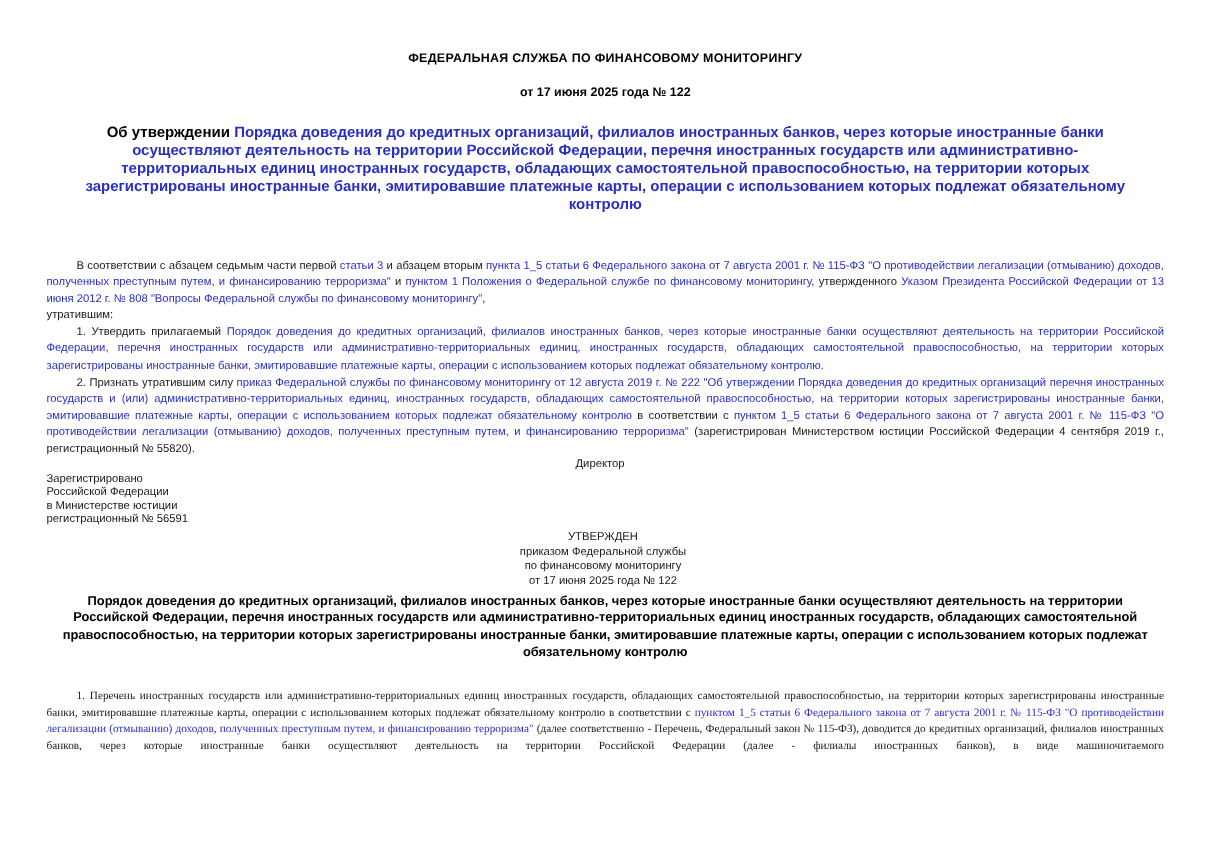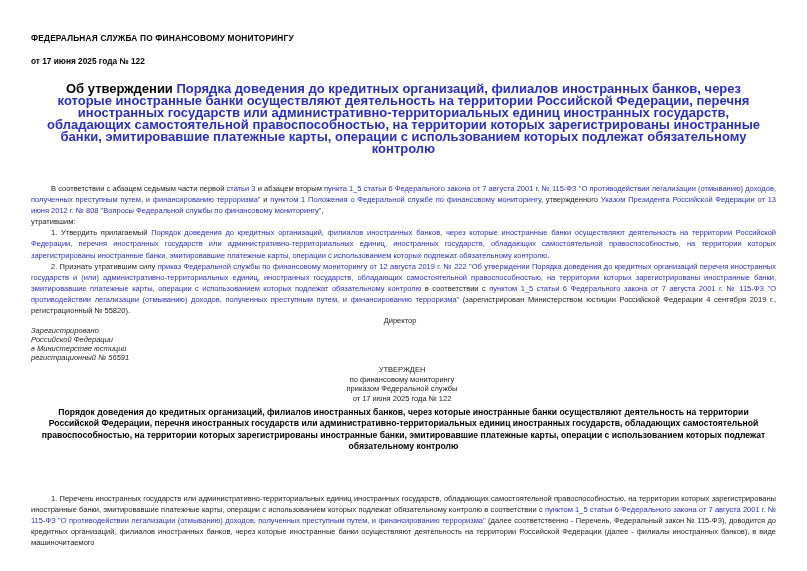--- a/index.html
+++ b/index.html
@@ -13,31 +13,32 @@
     width: 807px;
     height: 571px;
     overflow: hidden;
     padding: 33px 31px 0 31px;
     background: #ffffff;
     font-family: "Liberation Sans", "DejaVu Sans", sans-serif;
     font-size: 7.5px;
     color: #1a1a1a;
   }
   .hdr {
+    text-align: center;
     font-weight: bold;
     font-size: 8.3px;
     line-height: 10px;
     color: #000000;
   }
   .hdr-org  { margin-bottom: 13px; letter-spacing: 0.2px; }
   .hdr-type { margin-bottom: 6px; }
   .hdr-date { margin-bottom: 17px; }
   .doc-title {
     font-weight: bold;
-    font-size: 13px;
+    font-size: 10px;
     line-height: 12px;
     text-align: center;
     color: #000000;
     margin: 0 14px 28px 14px;
   }
   .para {
     margin: 0;
     text-align: justify;
     text-indent: 20px;
     line-height: 11.1px;
@@ -47,37 +48,36 @@
   .doc-link { color: var(--link-color, #2a2fc4); }
   .doc-title .doc-link { color: var(--link-color, #2a2fc4); }
   .signature {
     text-align: center;
     line-height: 10px;
     padding-right: 7px;
   }
   .registration {
     line-height: 9px;
     margin-top: 0;
-    font-style: italic;
   }
   .approval {
     text-align: center;
     line-height: 9.6px;
     margin-top: 3px;
     padding-right: 3px;
   }
   .annex-title {
     font-weight: bold;
     font-size: 8.6px;
     line-height: 11.5px;
     text-align: center;
     color: #000000;
     margin: 3px 2px 0 2px;
   }
-  .annex-para { margin-top: 40px; }
+  .annex-para { margin-top: 17px; font-family: Liberation Serif, serif; }
 </style>
 </head>
 <body>
 
 <div class="page">
 
   <div class="hdr hdr-org">ФЕДЕРАЛЬНАЯ СЛУЖБА ПО ФИНАНСОВОМУ МОНИТОРИНГУ</div>
   <div class="hdr hdr-date">от 17 июня 2025 года № 122</div>
 
   <div class="doc-title"><span class="doc-text">Об утверждении </span><span class="doc-link">Порядка доведения до кредитных организаций, филиалов иностранных банков, через которые иностранные банки осуществляют деятельность на территории Российской Федерации, перечня иностранных государств или административно-территориальных единиц иностранных государств, обладающих самостоятельной правоспособностью, на территории которых зарегистрированы иностранные банки, эмитировавшие платежные карты, операции с использованием которых подлежат обязательному контролю</span></div>
@@ -94,22 +94,22 @@
 
   <div class="registration">
       <div>Зарегистрировано</div>
       <div>Российской Федерации</div>
       <div>в Министерстве юстиции</div>
       <div>регистрационный № 56591</div>
     </div>
 
   <div class="approval">
       <div>УТВЕРЖДЕН</div>
+      <div>приказом Федеральной службы</div>
       <div>по финансовому мониторингу</div>
-      <div>приказом Федеральной службы</div>
       <div>от 17 июня 2025 года № 122</div>
     </div>
 
   <div class="annex-title">Порядок доведения до кредитных организаций, филиалов иностранных банков, через которые иностранные банки осуществляют деятельность на территории Российской Федерации, перечня иностранных государств или административно-территориальных единиц иностранных государств, обладающих самостоятельной правоспособностью, на территории которых зарегистрированы иностранные банки, эмитировавшие платежные карты, операции с использованием которых подлежат обязательному контролю</div>
 
   <p class="para cut annex-para"><span class="doc-text">1. Перечень иностранных государств или административно-территориальных единиц иностранных государств, обладающих самостоятельной правоспособностью, на территории которых зарегистрированы иностранные банки, эмитировавшие платежные карты, операции с использованием которых подлежат обязательному контролю в соответствии с </span><span class="doc-link">пунктом 1_5 статьи 6 Федерального закона от 7 августа 2001 г. № 115-ФЗ "О противодействии легализации (отмыванию) доходов, полученных преступным путем, и финансированию терроризма"</span><span class="doc-text"> (далее соответственно - Перечень, Федеральный закон № 115-ФЗ), доводится до кредитных организаций, филиалов иностранных банков, через которые иностранные банки осуществляют деятельность на территории Российской Федерации (далее - филиалы иностранных банков), в виде машиночитаемого</span></p>
 
 </div>
 
 </body></html>

